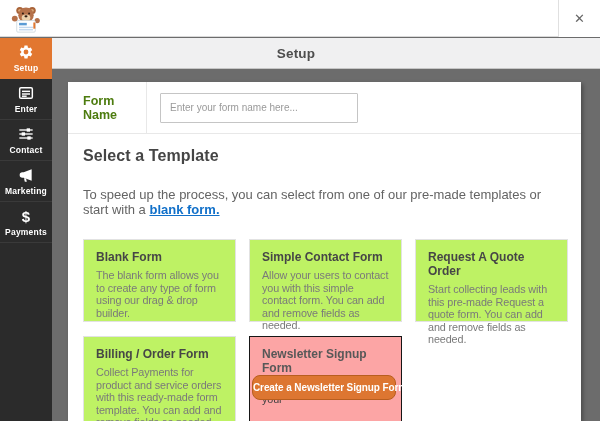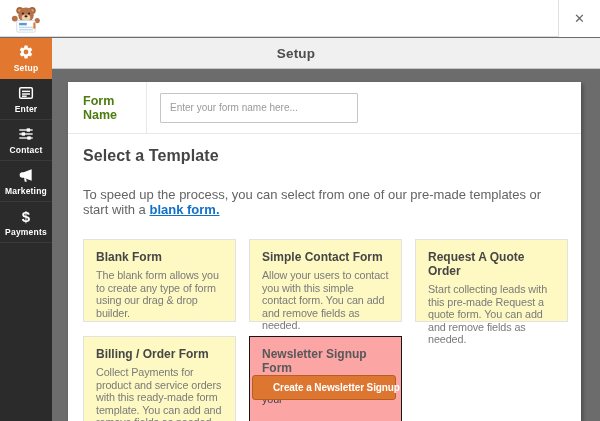--- a/index.html
+++ b/index.html
@@ -34,29 +34,29 @@
   .form-name-label { width:79px; height:100%; border-right:1px solid #e8e8e8; display:flex; align-items:center; padding-left:15px; font-size:12.5px; font-weight:bold; color:#4d7c0f; }
   .form-name-input { margin-left:13px; width:198px; height:30px; border:1px solid #c5c5c5; border-radius:1px; padding:0 9px; font-size:10px; color:#444; font-family:"Liberation Sans", sans-serif; }
   .form-name-input::placeholder { color:#9a9a9a; opacity:1; }
 
   .panel-body { padding:13px 13px 0 15px; }
   .section-heading { font-size:16px; font-weight:bold; color:#454545; margin-bottom:22px; letter-spacing:.1px; }
   .section-desc { font-size:13px; color:#646464; margin-bottom:22px; }
   .section-desc a { color:#1170c9; font-weight:bold; text-decoration:underline; cursor:pointer; }
 
   .grid { display:grid; grid-template-columns:153px 153px 153px; grid-template-rows:83px 95px 90px; gap:14px 13px; }
-  .card { background:#fef9c3; border:1px solid #e2e2e2; padding:10px 12px; cursor:pointer; }
+  .card { background:#bef264; border:1px solid #e2e2e2; padding:10px 12px; cursor:pointer; }
   .card-title { font-size:12px; font-weight:bold; color:#464646; margin-bottom:5px; }
   .card-desc { font-size:10.8px; line-height:12.5px; color:#7a7a7a; letter-spacing:-.1px; }
 
   .card.hovered { position:relative; background:#fca5a5; border-color:#161616; }
   .card.hovered .card-title { color:#585858; }
   .card.hovered .card-desc { color:#3f3f3f; }
   .card.hovered .desc-bottom { margin-top:27px; }
-  .create-btn { position:absolute; top:38px; left:2px; right:5px; height:25px; background:#dd7631; border:1px solid #b85e1f; border-radius:3px; color:#fff; font-size:10px; font-weight:bold; font-family:"Liberation Sans", sans-serif; white-space:nowrap; cursor:pointer; letter-spacing:-.1px;padding-left:20px; }
+  .create-btn { position:absolute; top:38px; left:2px; right:5px; height:25px; background:#dd7631; border:1px solid #b85e1f; border-radius:8px; color:#fff; font-size:10px; font-weight:bold; font-family:"Liberation Sans", sans-serif; white-space:nowrap; cursor:pointer; letter-spacing:-.1px; }
 </style>
 </head>
 <body>
 
 <div class="app">
 
   <div class="topbar">
     <div class="logo-box">
       <svg viewBox="0 0 44 40">
         <circle cx="14" cy="9" r="4.6" fill="#a96338"></circle>

